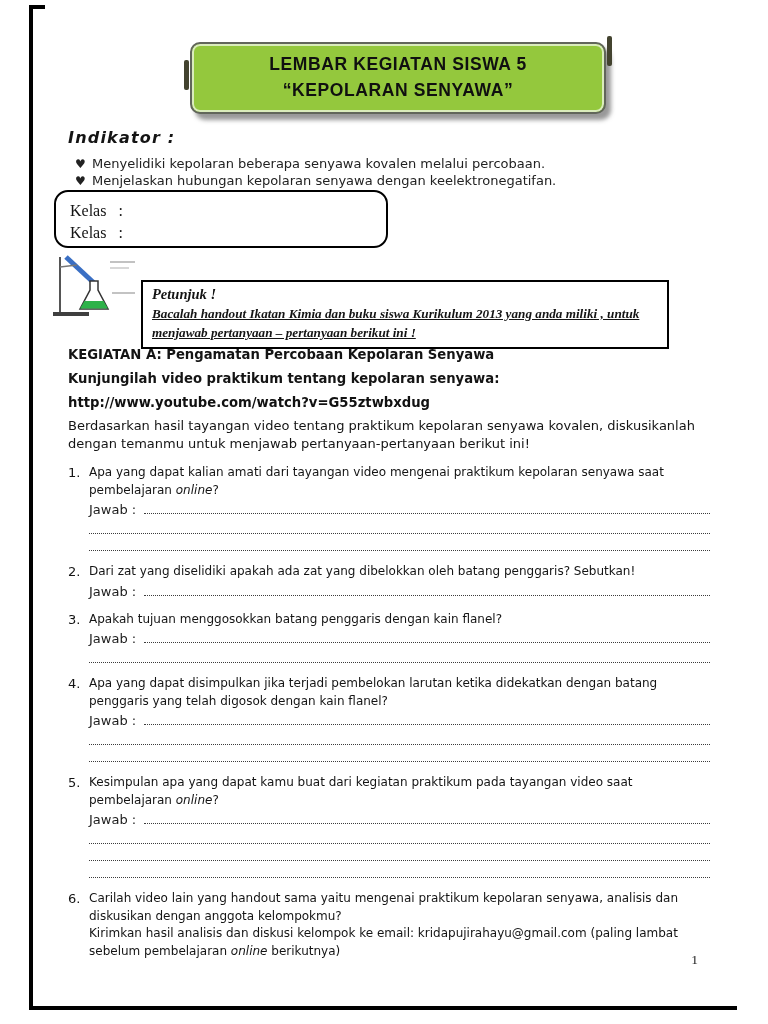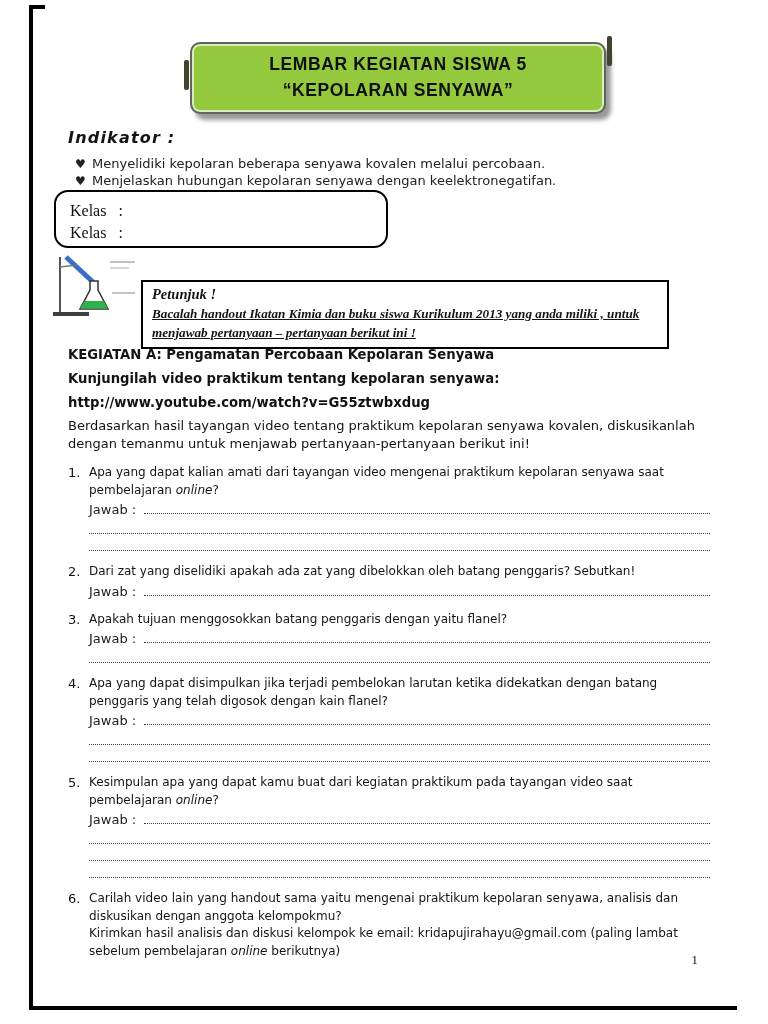--- a/index.html
+++ b/index.html
@@ -166,21 +166,21 @@
           <div class="q-text"><span>Dari zat yang diselidiki apakah ada zat yang dibelokkan oleh batang penggaris? Sebutkan!</span></div>
           <div class="answer">
             <div class="answer-line">
               <span class="answer-label">Jawab : </span>
               <span class="leader"></span>
             </div>
           </div>
         </div>
         <div class="question">
           <span class="q-num">3.</span>
-          <div class="q-text"><span>Apakah tujuan menggosokkan batang penggaris dengan yaitu flanel?</span></div>
+          <div class="q-text"><span>Apakah tujuan menggosokkan batang penggaris dengan kain flanel?</span></div>
           <div class="answer">
             <div class="answer-line">
               <span class="answer-label">Jawab : </span>
               <span class="leader"></span>
             </div>
             <div class="dotline"></div>
           </div>
         </div>
         <div class="question">
           <span class="q-num">4.</span>

